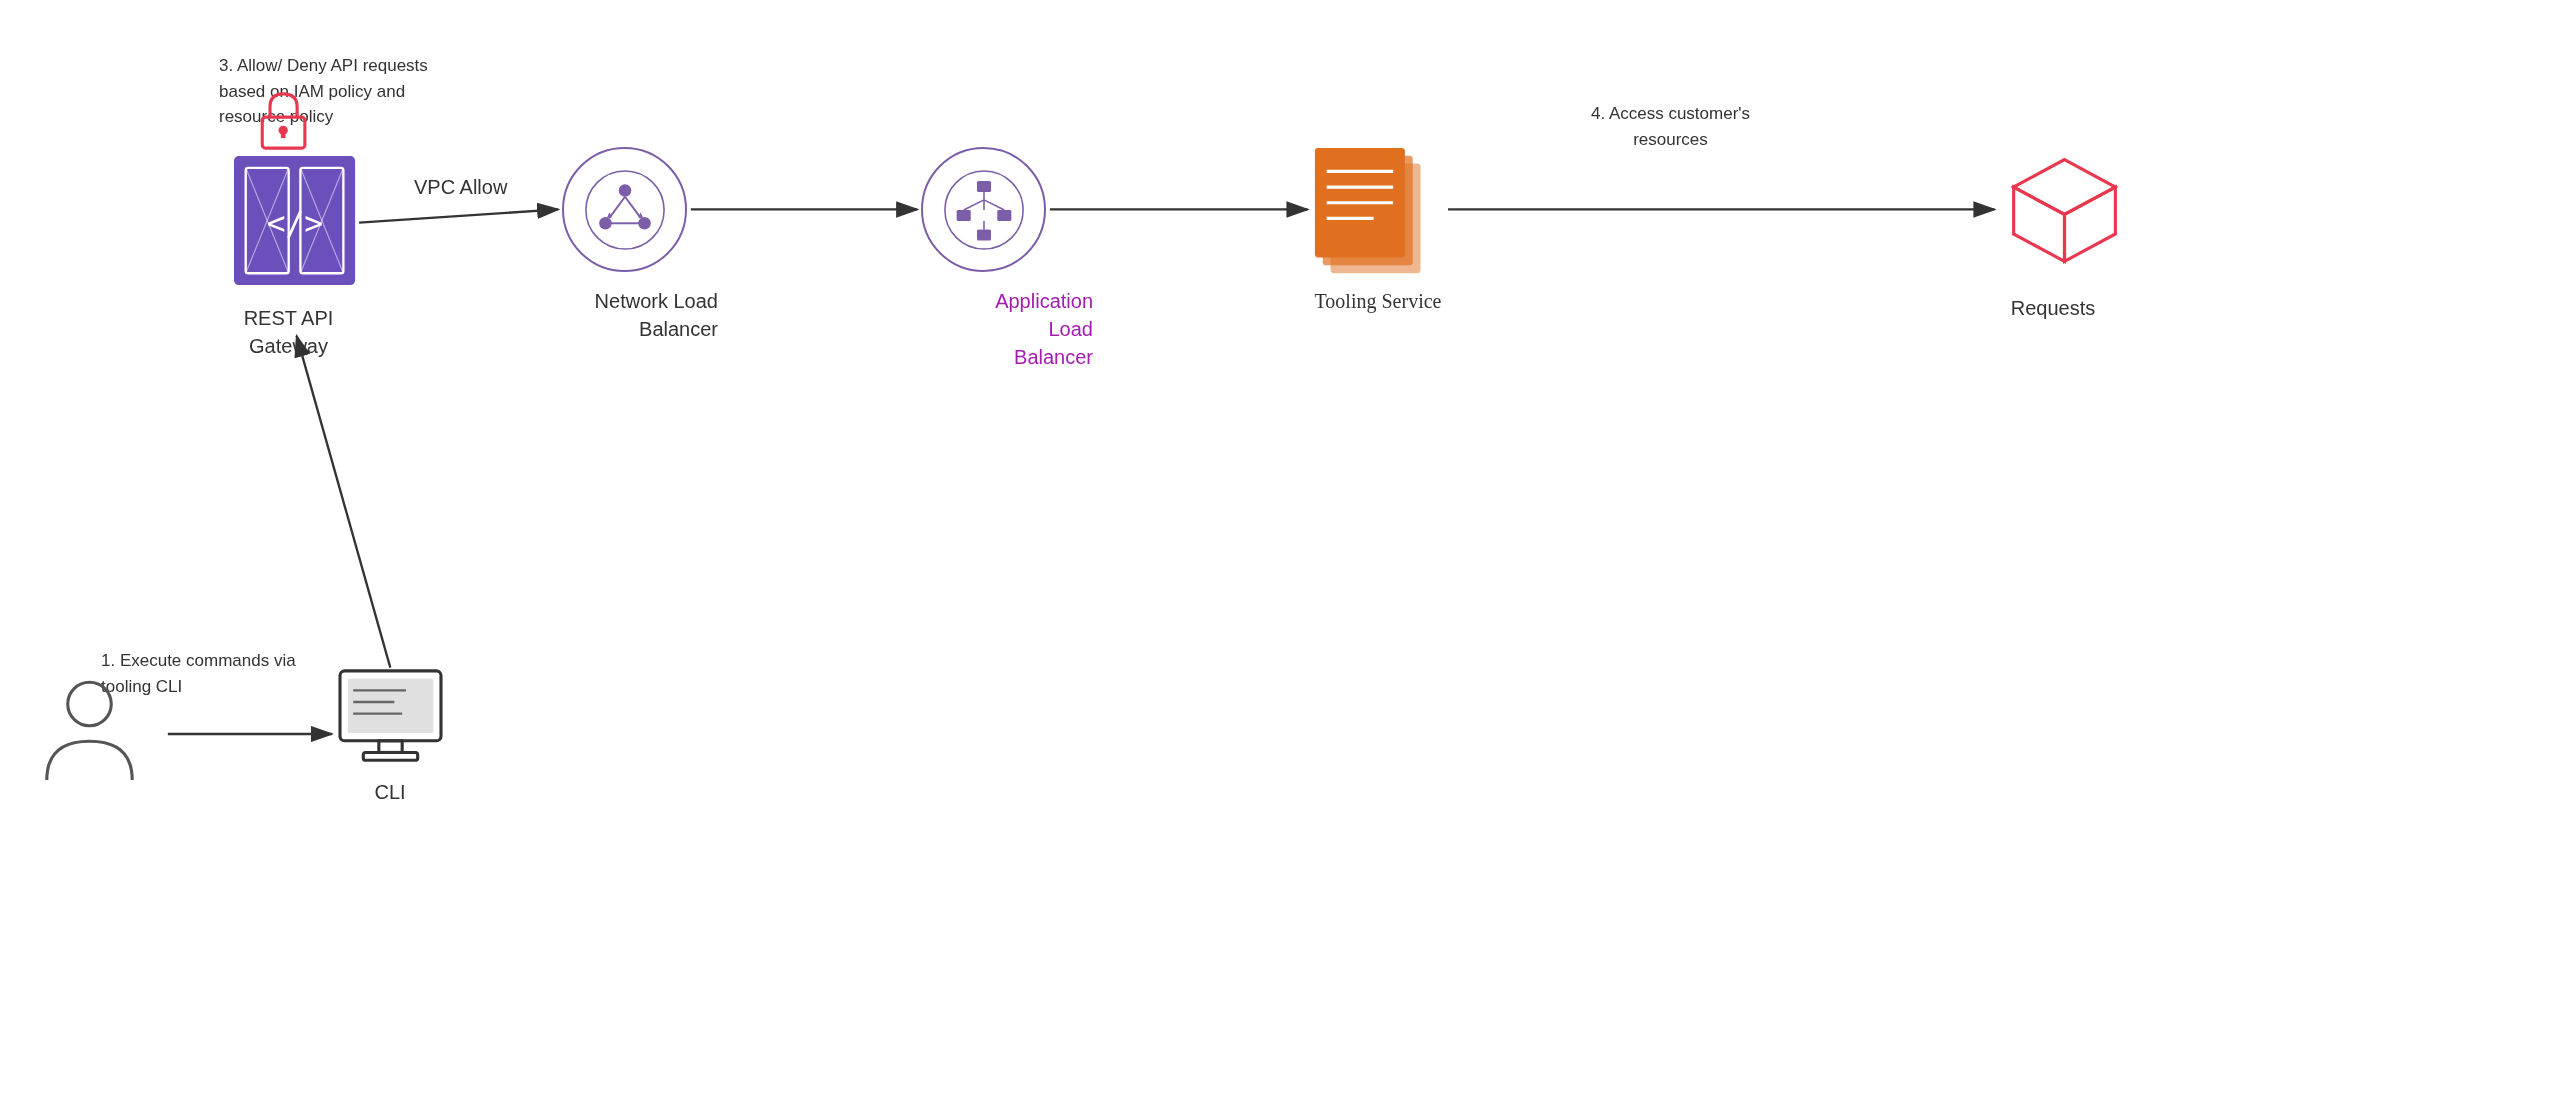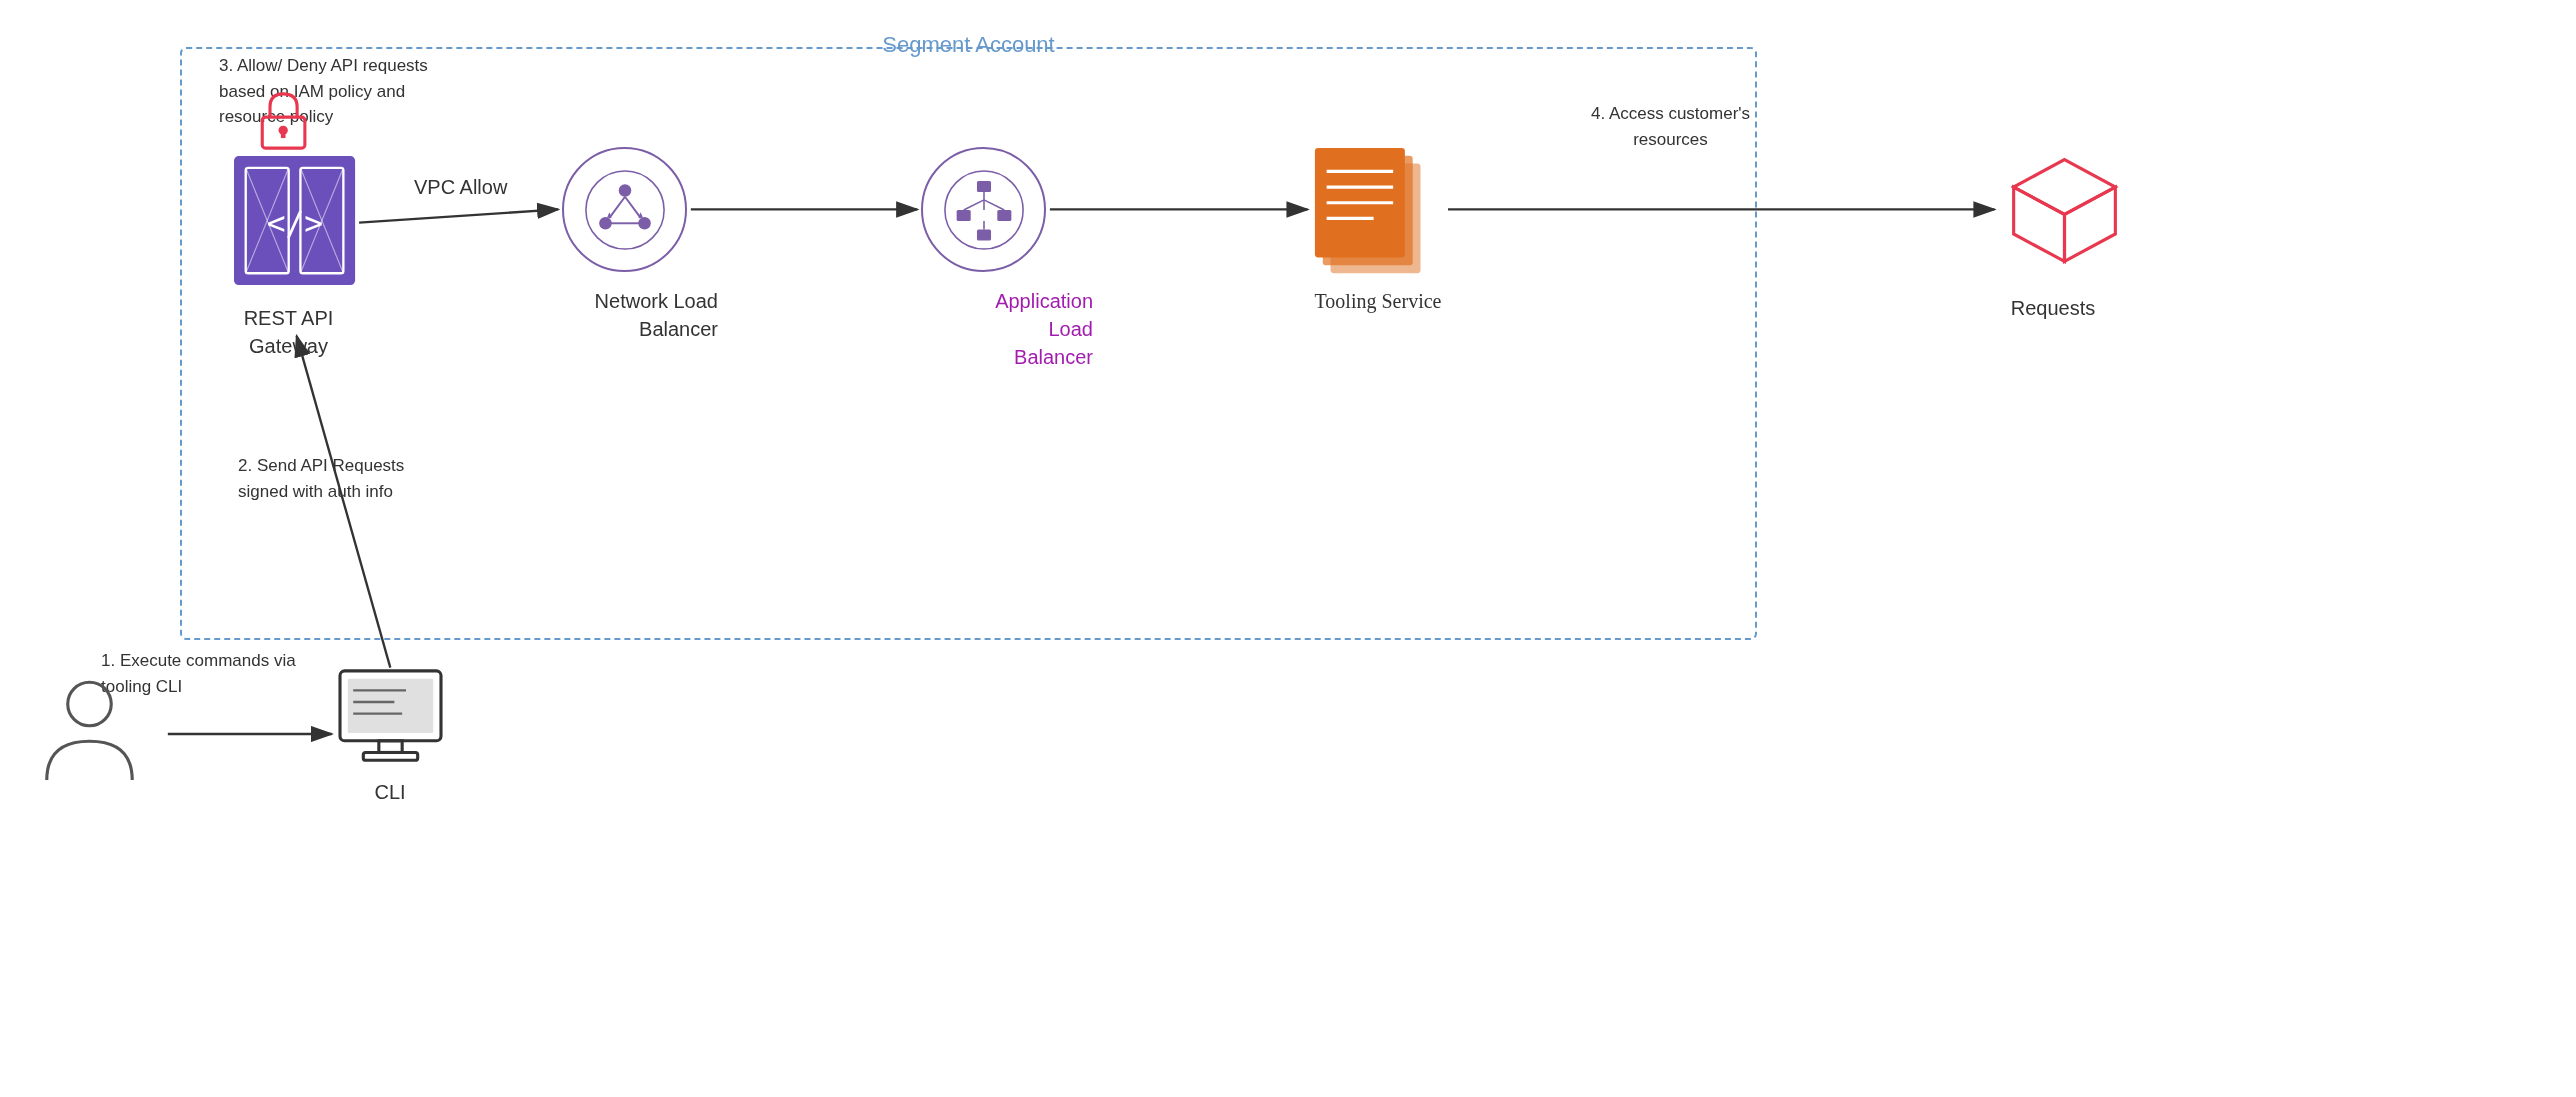--- a/index.html
+++ b/index.html
@@ -270,23 +270,20 @@
       line-height: 1.5;
       width: 219px;
       text-align: center;
     }
   </style>
 </head>
 <body>
 
 <div class="diagram-container">
 
-  <div class="segment-account-box">
-    <span class="segment-account-label">Segment Account</span>
-  </div>
 
 
   <div class="step-annotation-3">
     <span>3. Allow/ Deny API requests
 based on IAM policy and
 resource policy</span>
   </div>
 
   <div class="step-annotation-4">
     <span>4. Access customer's
@@ -405,24 +402,20 @@
       <polygon points="20,55 85,90 85,150 20,115" fill="none" stroke="#e8384f" stroke-width="4"></polygon>
 
       <polygon points="150,55 85,90 85,150 150,115" fill="none" stroke="#e8384f" stroke-width="4"></polygon>
     </svg>
   </div>
 
   <div class="resources-label">
     <span>Requests</span>
   </div>
 
-  <div class="step-annotation-2">
-    <span style="white-space:pre-line;">2. Send API Requests
-signed with auth info</span>
-  </div>
 
   <div class="step-annotation-1">
     <span style="white-space:pre-line;">1. Execute commands via
 tooling CLI</span>
   </div>
 
   <div class="operator-icon">
     <svg width="101" height="109" viewBox="0 0 130 140">
 
       <circle cx="65" cy="32" r="28" fill="none" stroke="#555" stroke-width="4"></circle>

